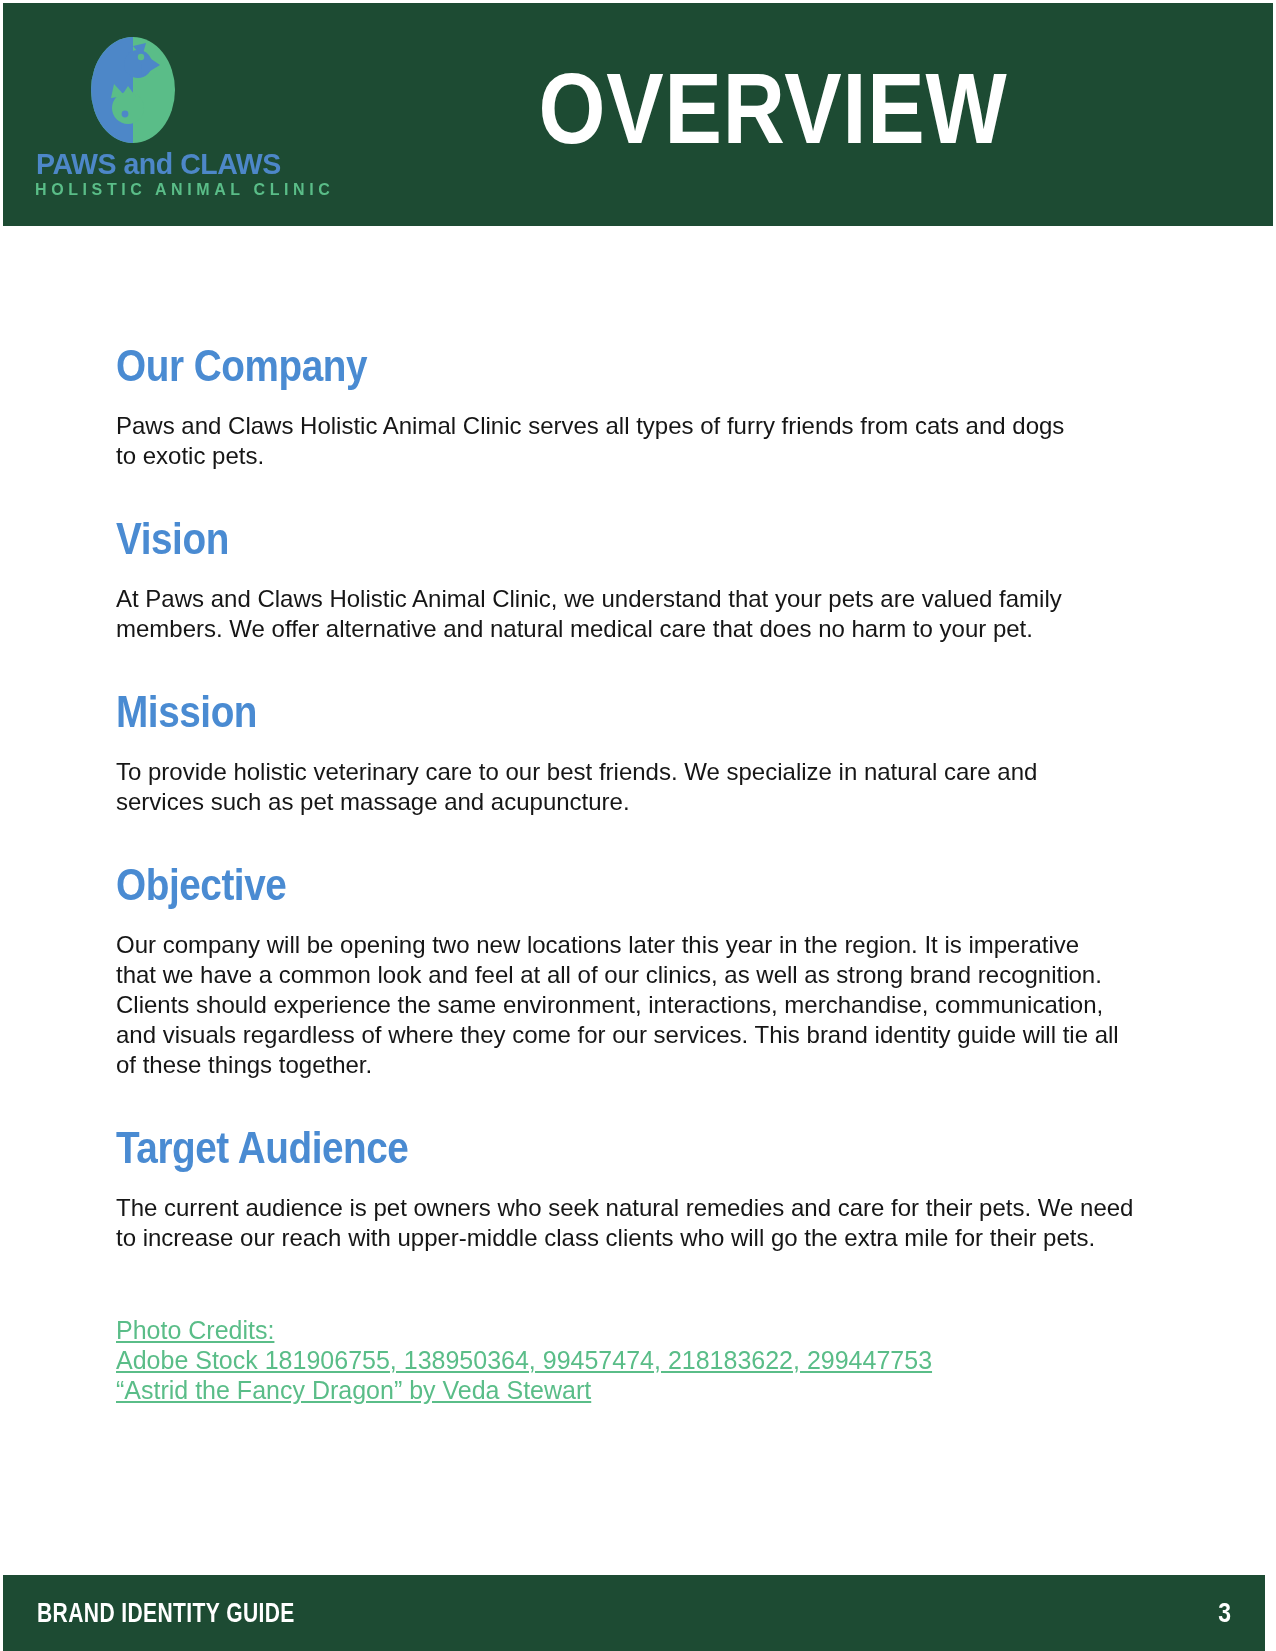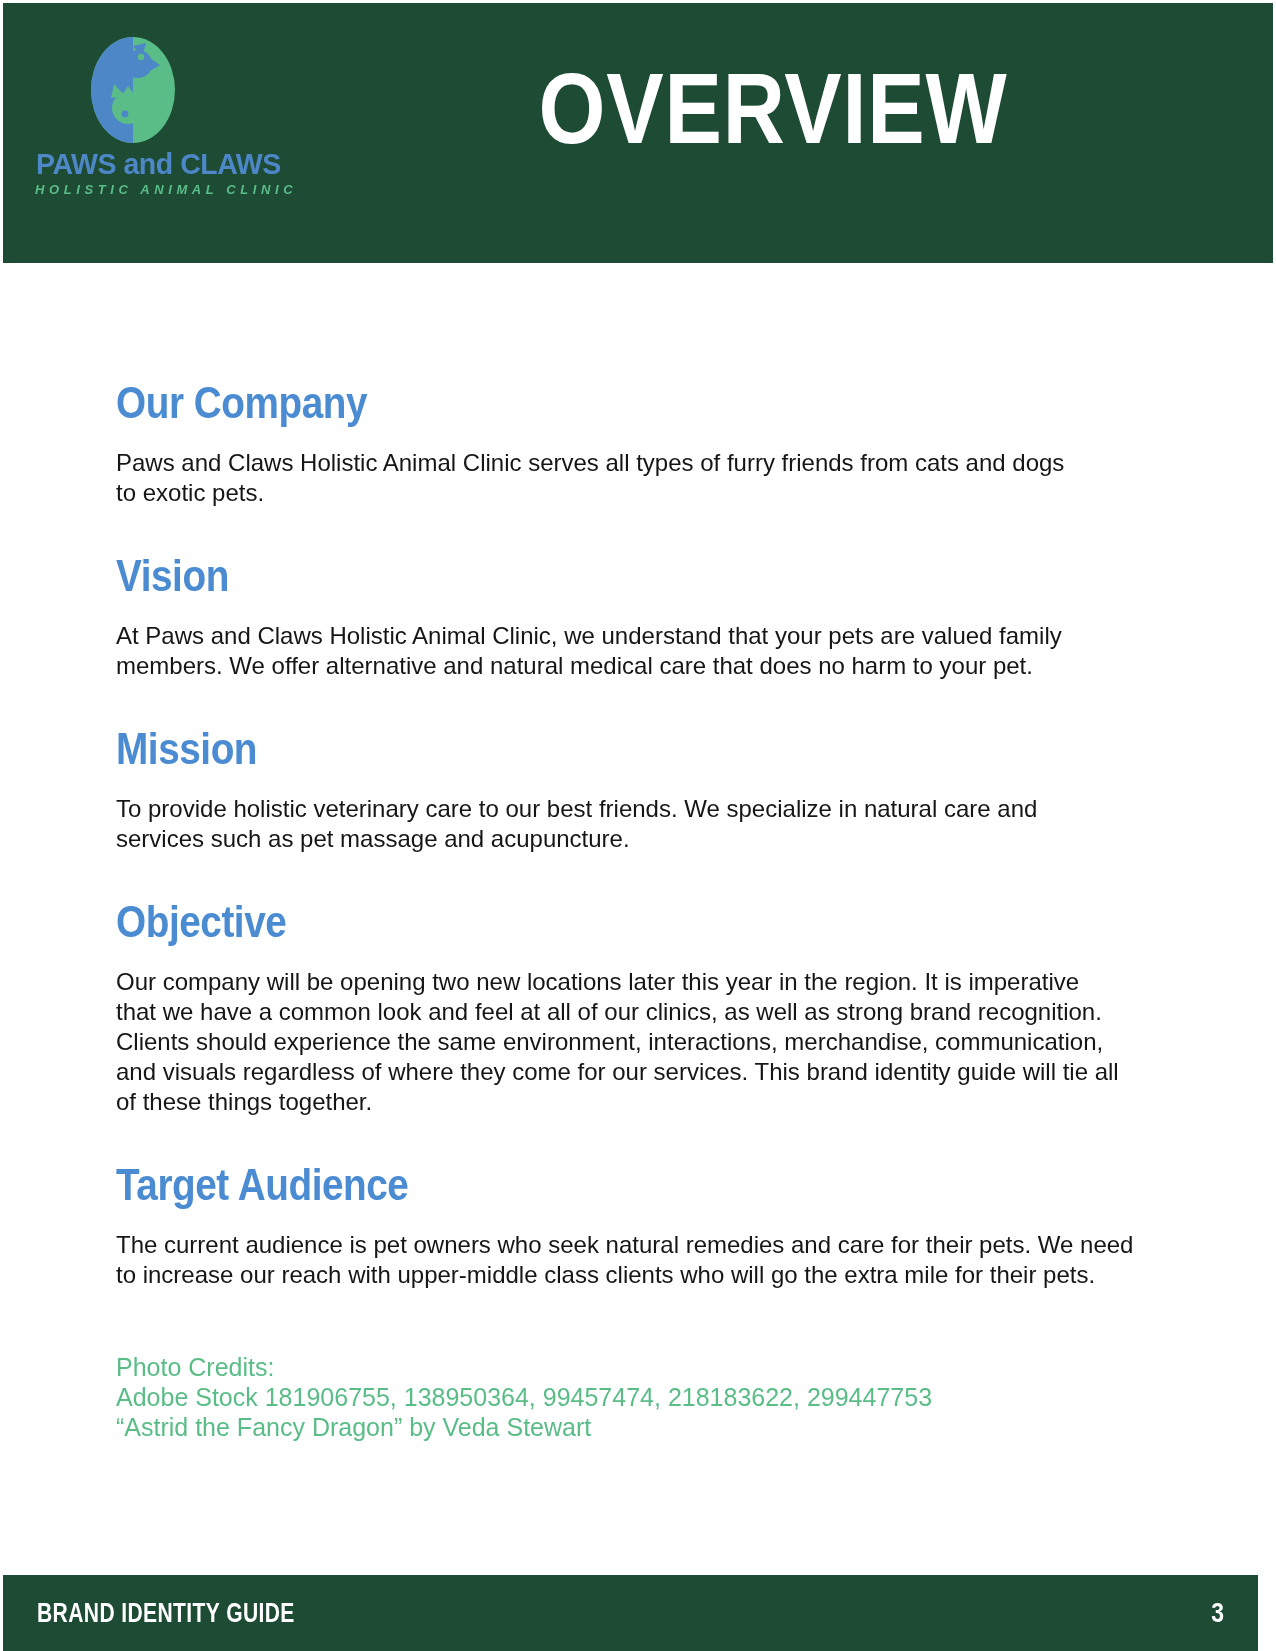--- a/index.html
+++ b/index.html
@@ -16,42 +16,41 @@
     position:relative;
     width:1276px;height:1651px;
     background:var(--paper);
     overflow:hidden;
     font-family:"Liberation Sans",sans-serif;
   }
   
   .header{
     position:relative;
     margin:3px 3px 8px 3px;
-    height:260px;
+    height:223px;
     background:var(--dark-green);
   }
   .logo{
     position:absolute;left:28px;top:34px;width:204px;
     text-align:center;
   }
   .logo svg{width:86px;height:106px;display:block;margin:0 auto;}
   .logo-name{
     margin-top:5px;
     color:var(--logo-blue);
     font-weight:bold;font-size:30px;line-height:32px;letter-spacing:-0.5px;
     transform:scaleX(0.95);transform-origin:center;
     white-space:nowrap;
   }
   .logo-tagline{
     margin-top:3px;
     color:var(--green);
-    font-weight:bold;font-size:13px;line-height:14px;letter-spacing:4.6px;
+    font-weight:bold;font-size:16px;line-height:14px;letter-spacing:4.6px;
     padding-left:4px;
     white-space:nowrap;
-    font-style:italic;
   }
   .banner-title{
     position:absolute;top:55px;left:50%;margin-left:135px;
     transform:translateX(-50%) scaleX(0.86);
     color:#ffffff;font-weight:bold;font-size:100px;line-height:100px;
     letter-spacing:1px;white-space:nowrap;
   }
   
   .content{padding:0 60px 0 116px;}
   .section-heading{
@@ -66,26 +65,26 @@
     font-family:Liberation Sans, sans-serif;
     color:var(--body-ink);
     font-size:24px;line-height:30px;
     white-space:pre-line;
     margin:0 0 44px 0;
   }
   
   .credits{
     margin-top:62px;
     color:var(--green);
-    font-size:25px;line-height:30px;
+    font-size:25px;line-height:30px;text-decoration:underline;
   }
   .credits div{white-space:nowrap;}
   
   .footer{
-    position:absolute;left:3px;right:18px;bottom:0;height:76px;
+    position:absolute;left:3px;right:11px;bottom:0;height:76px;
     background:var(--dark-green);
     display:flex;justify-content:space-between;align-items:center;
     padding:0 34px;
   }
   .footer-label{
     color:#ffffff;font-weight:bold;font-size:27px;line-height:1;
     letter-spacing:0.5px;
     transform:scaleX(0.78);transform-origin:left center;
     white-space:nowrap;
   }

